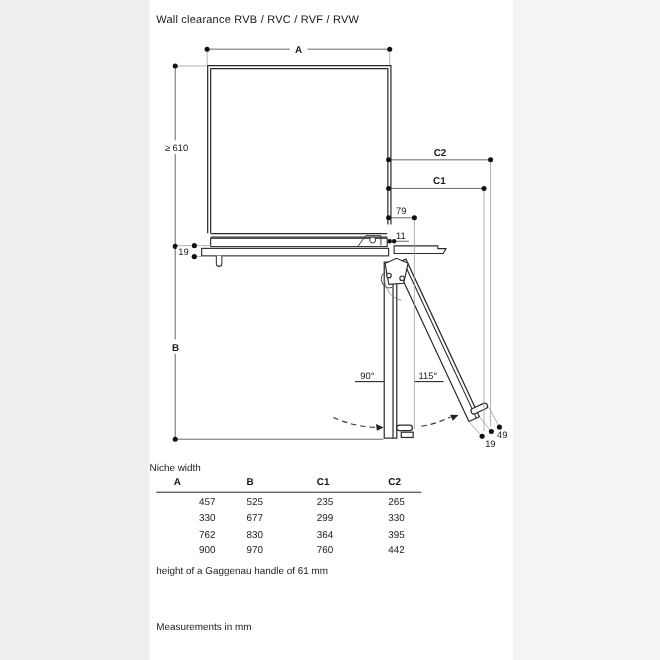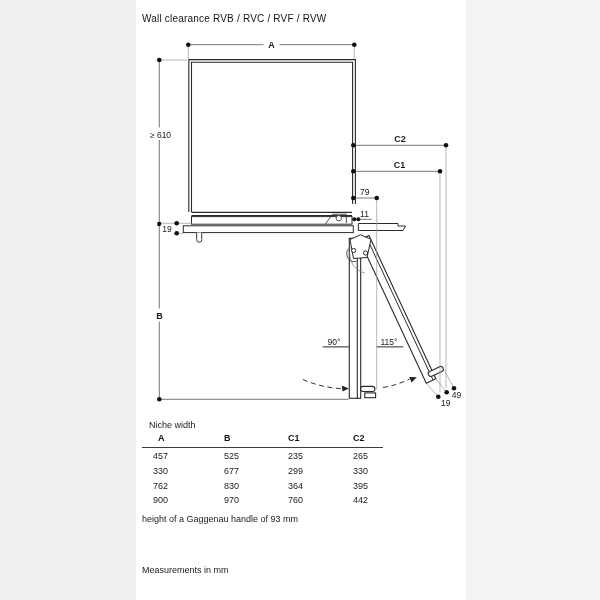--- a/index.html
+++ b/index.html
@@ -13,33 +13,33 @@
   .bg-left{position:absolute;left:0;top:0;width:136px;height:600px;background:#efefed;}
   .bg-right{position:absolute;left:466px;top:0;width:134px;height:600px;background:#f4f4f3;}
   .paper{position:absolute;left:136px;top:0;width:330px;height:600px;background:#ffffff;}
   .title{
     position:absolute;left:142px;top:13px;width:320px;
     font-size:10px;font-weight:normal;letter-spacing:.2px;color:#141414;
   }
   .diagram-svg{position:absolute;left:0;top:0;width:600px;height:600px;}
 
   
-  .table-caption{position:absolute;left:149px;top:420px;font-size:9px;color:#222;}
+  .table-caption{position:absolute;left:136px;top:420px;font-size:9px;color:#222;}
   .niche-table{
     position:absolute;left:142px;top:432px;width:241px;
     display:grid;grid-template-columns:82px 64px 65px 30px;
     font-size:9px;
   }
   .niche-table .th{
     font-weight:bold;color:#141414;height:15px;line-height:13px;
     border-bottom:1px solid #3c3c3c;
   }
   .niche-table .td{height:14.8px;line-height:16px;color:#222;}
   .indent-hdr{padding-left:16px;}
-  .indent-cell{padding-left:11px;}
+  .indent-cell{padding-left:11px;text-align:center;}
 
   .note{
     position:absolute;left:142px;top:514px;width:330px;
     font-size:9px;line-height:11.5px;color:#222;
   }
   .units{position:absolute;left:142px;top:565px;font-size:9px;color:#222;}
 
   
   text{font-family:"Liberation Sans", sans-serif;fill:#1c1c1c;}
   .dim-letter{font-size:9px;font-weight:bold;}
@@ -219,16 +219,16 @@
   <div class="td">364</div>
   <div class="td">395</div>
 
   <div class="td indent-cell">900</div>
   <div class="td">970</div>
   <div class="td">760</div>
   <div class="td">442</div>
 </div>
 
 <div class="note">
-  <div>height of a Gaggenau handle of 93 mm</div>
+  <div>height of a Gaggenau handle of 61 mm</div>
 </div>
 
 <div class="units">Measurements in mm</div>
 
 </body></html>

